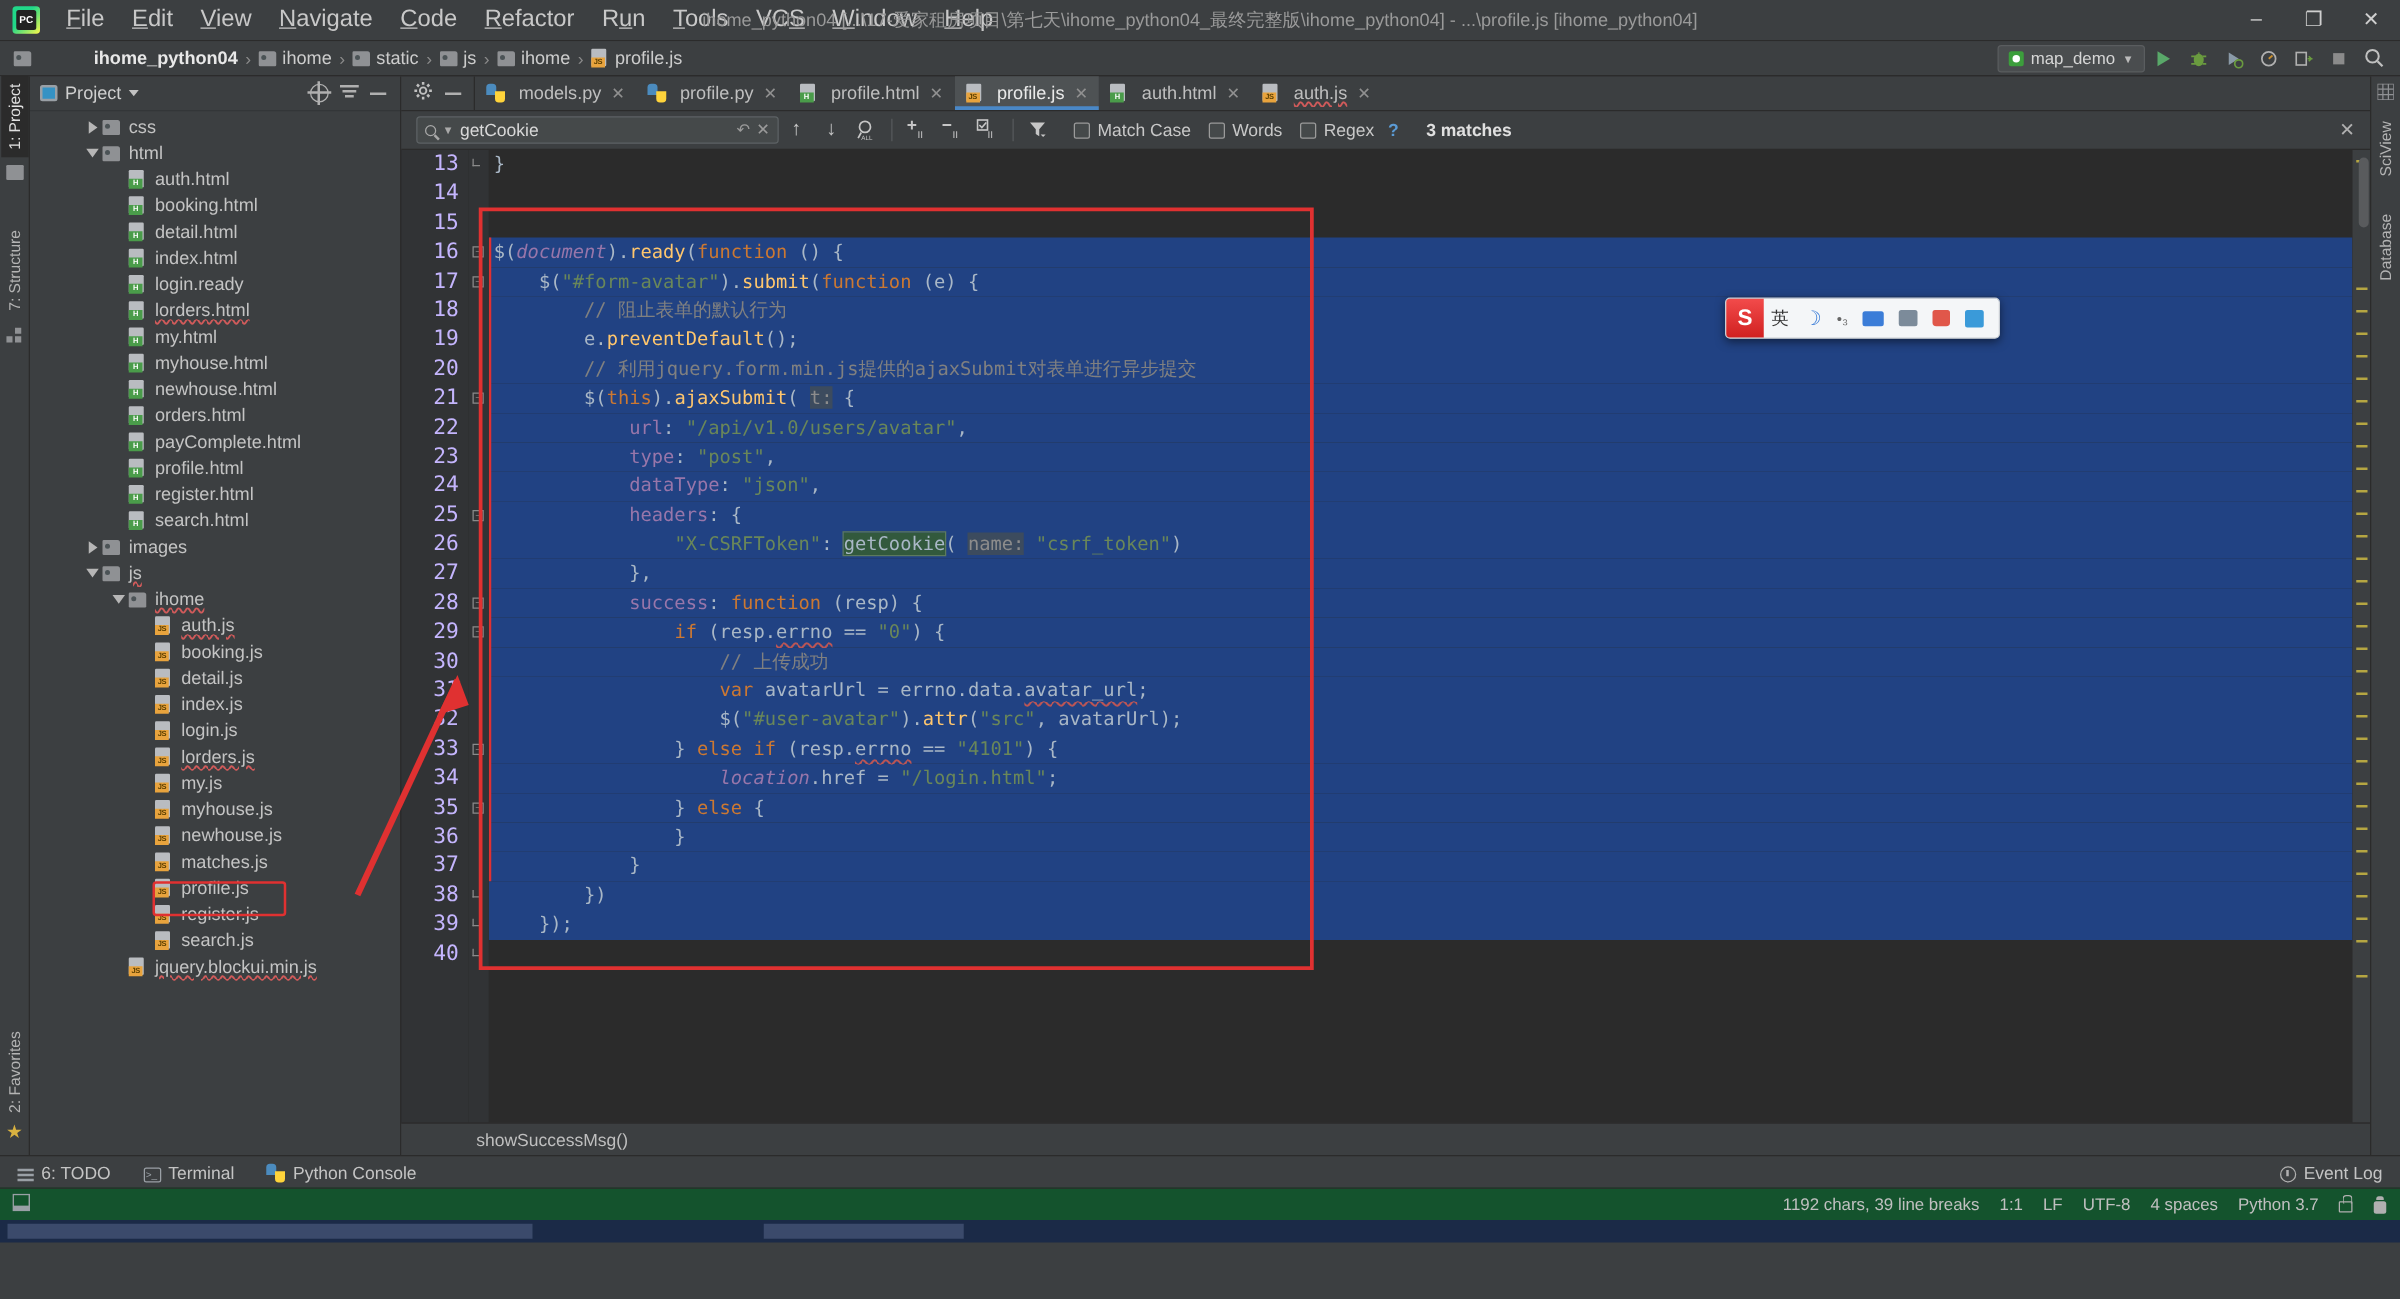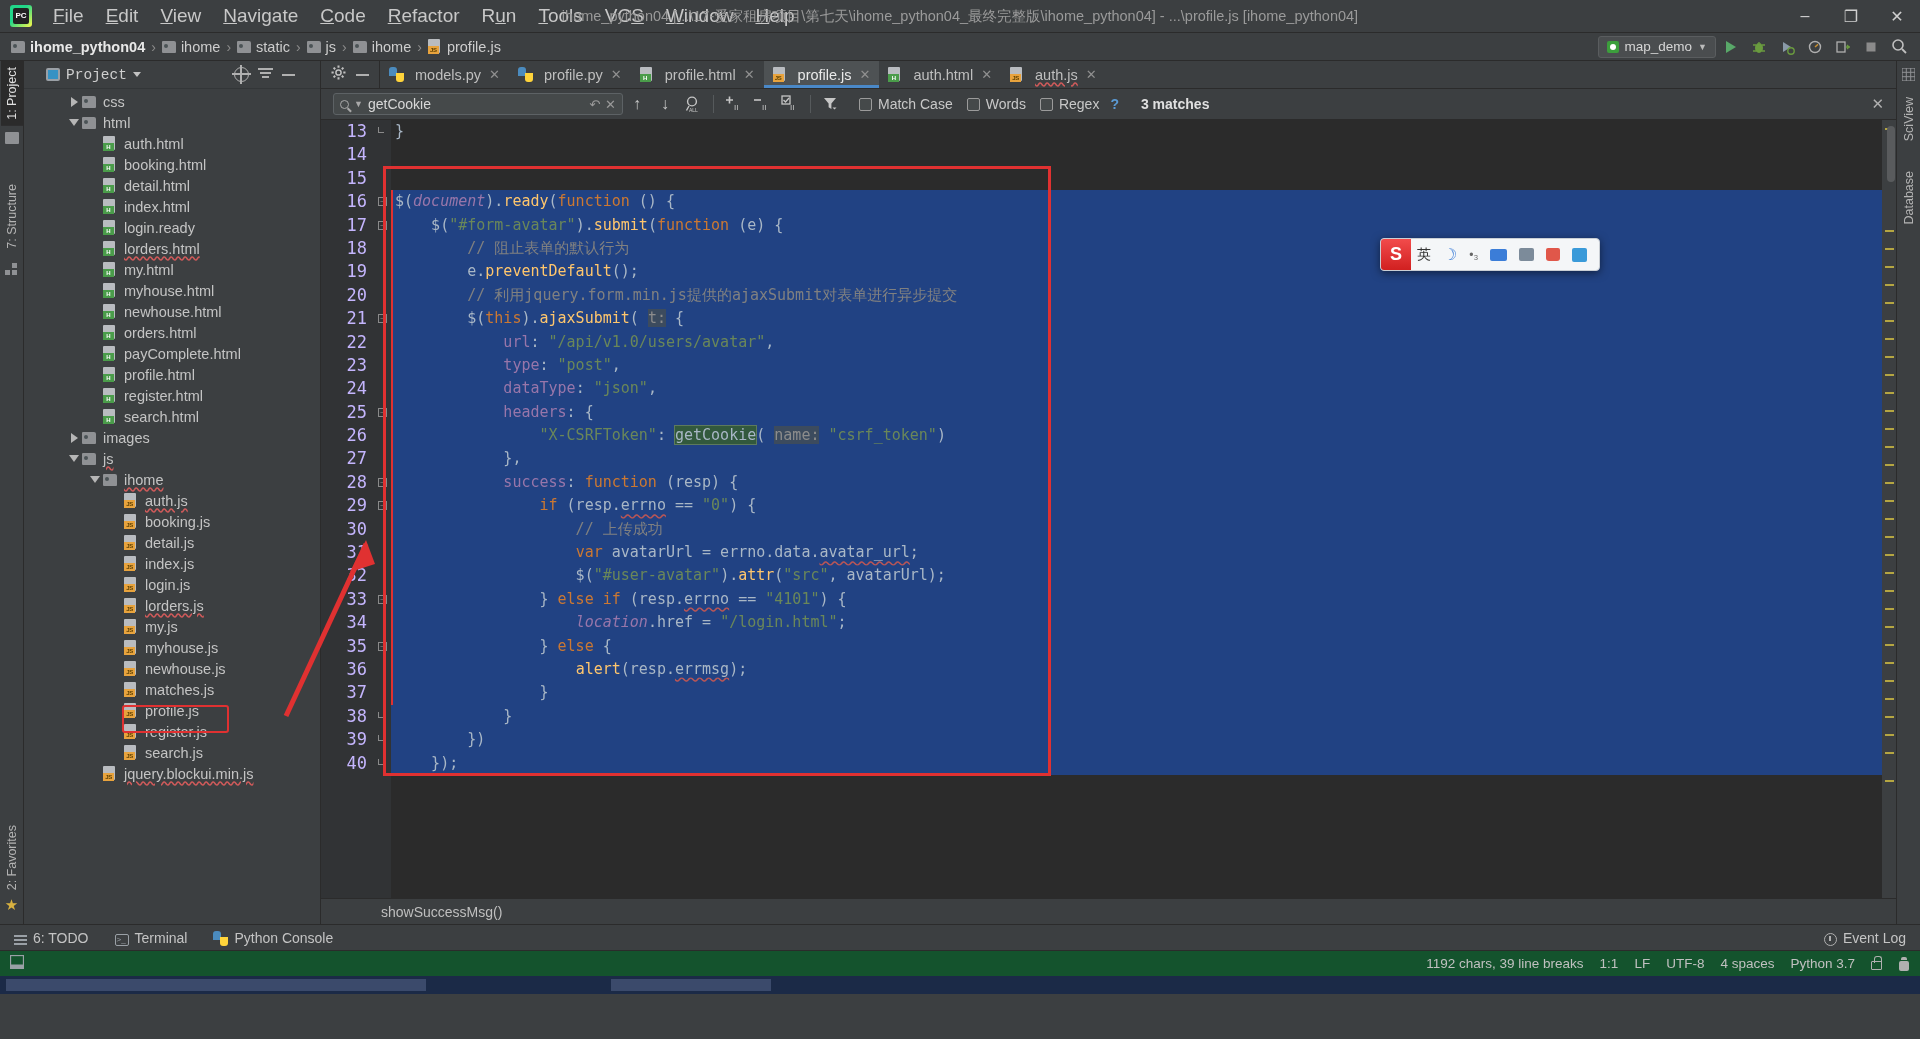--- a/index.html
+++ b/index.html
@@ -29,21 +29,21 @@
     color:#9a9a9a; pointer-events:none; white-space:nowrap;
   }
   .win-btns{ margin-left:auto; display:flex; align-items:center; z-index:3; }
   .win-btns .wb{ width:46px;height:32px; display:flex;align-items:center;justify-content:center;
     font-size:16px; color:#cfcfcf; }
 
   
   .navbar{ height:28px; background:#3c3f41; display:flex; align-items:center;
     padding-left:8px; border-bottom:1px solid #2b2b2b; position:relative;}
   .crumb{ display:flex; align-items:center; font-size:14.5px; color:#cdcdcd; padding:2px 3px;}
-  .crumb.bold{ font-weight:bold; color:#e8e8e8;}
+  .crumb.bold{ font-weight:bold; color:#e8e8e8;gap:45px;}
   .crumb-sep{ color:#8b8b8b; font-size:14px; margin:0 3px; }
   .ic{ display:inline-block; margin-right:5px; flex:none;}
   .ic-folder{ width:14px;height:12px;background:#8f9194;border-radius:1px 2px 1px 1px;position:relative;}
   .ic-folder:before{content:"";position:absolute;left:2px;top:3px;width:4px;height:4px;border-radius:50%;background:#4b5356;}
   .ic-js{ width:14px;height:15px;position:relative;}
   .ic-js .pg{position:absolute;left:0;top:0;width:12px;height:14px;background:#b9bcc0;border-radius:1px;}
   .ic-js .bdg{position:absolute;left:0;bottom:0;width:11px;height:8px;background:#e8a33d;color:#5d4000;
     font-size:6px;font-weight:bold;line-height:8px;text-align:center;letter-spacing:-.3px;}
   .ic-html{ width:14px;height:15px;position:relative;}
   .ic-html .pg{position:absolute;left:0;top:0;width:12px;height:14px;background:#b9bcc0;border-radius:1px;}
@@ -69,21 +69,21 @@
   .vstrip{ width:24px; background:#3c3f41; border-right:1px solid #2b2b2b;
     display:flex; flex-direction:column; align-items:center; position:relative;}
   .vtab{ writing-mode:vertical-rl; text-orientation:mixed; transform:rotate(180deg);
     font-size:12.5px; color:#b4b4b4; padding:6px 4px; white-space:nowrap;}
   .vtab.active{ background:#2b2b2b; color:#e0e0e0; }
   .vicon{ width:14px;height:12px;background:#8f9194;border-radius:1px;margin:6px 0;}
   .vstar{ color:#d8b140; font-size:15px; }
 
   
   .project{ width:297px; background:#3c3f41; border-right:1px solid #2b2b2b; display:flex; flex-direction:column;}
-  .proj-head{ height:28px; display:flex;align-items:center; padding:0 22px; gap:6px; border-bottom:1px solid #333638;font-family:Liberation Mono, monospace;}
+  .proj-head{ height:28px; display:flex;align-items:center; padding:0 8px; gap:6px; border-bottom:1px solid #333638;}
   .proj-head .sq{width:14px;height:13px;border:2px solid #9aa0a6;background:#3592c4;border-radius:2px;}
   .proj-title{font-size:14.5px;color:#cfcfcf;}
   .caret-dn{ width:0;height:0;border-style:solid;border-width:5px 4px 0 4px;border-color:#c2c2c2 transparent transparent transparent;}
   .proj-head-right{ margin-left:auto; display:flex; gap:9px; align-items:center; padding-right:3px;}
   .ic-target{width:15px;height:15px;border:1.6px solid #b0b0b0;border-radius:50%;position:relative;}
   .ic-target:before,.ic-target:after{content:"";position:absolute;background:#b0b0b0;}
   .ic-target:before{left:5px;top:-3px;width:1.6px;height:19px;}
   .ic-target:after{top:5px;left:-3px;height:1.6px;width:19px;}
   .ic-collapse{width:15px;height:13px;position:relative;}
   .ic-collapse i{position:absolute;left:0;height:1.6px;background:#b0b0b0;display:block;}
@@ -795,21 +795,20 @@
             <div class="cline sel"><span class="par">                </span><span class="str">"X-CSRFToken"</span><span class="par">: </span><span class="hl-occ">getCookie</span><span class="par">( </span><span class="hint">name:</span><span class="par"> </span><span class="str">"csrf_token"</span><span class="par">)</span></div>
             <div class="cline sel"><span class="par">            },</span></div>
             <div class="cline sel"><span class="prop">            success</span><span class="par">: </span><span class="kw">function</span><span class="par"> (resp) {</span></div>
             <div class="cline sel"><span class="par">                </span><span class="kw">if</span><span class="par"> (resp.</span><span class="err">errno</span><span class="par"> == </span><span class="str">"0"</span><span class="par">) {</span></div>
             <div class="cline sel"><span class="cmt">                    // 上传成功</span></div>
             <div class="cline sel"><span class="par">                    </span><span class="kw">var</span><span class="par"> avatarUrl = errno.data.</span><span class="err">avatar_url</span><span class="par">;</span></div>
             <div class="cline sel"><span class="par">                    $(</span><span class="str">"#user-avatar"</span><span class="par">).</span><span class="fn">attr</span><span class="par">(</span><span class="str">"src"</span><span class="par">, avatarUrl);</span></div>
             <div class="cline sel"><span class="par">                } </span><span class="kw">else if</span><span class="par"> (resp.</span><span class="err">errno</span><span class="par"> == </span><span class="str">"4101"</span><span class="par">) {</span></div>
             <div class="cline sel"><span class="par">                    </span><span class="doc">location</span><span class="par">.href = </span><span class="str">"/login.html"</span><span class="par">;</span></div>
             <div class="cline sel"><span class="par">                } </span><span class="kw">else</span><span class="par"> {</span></div>
-            <div class="cline sel"><span class="par">                    </span><span class="fn">alert</span><span class="par">(resp.</span><span class="err">errmsg</span><span class="par">);</span></div>
             <div class="cline sel"><span class="par">                }</span></div>
             <div class="cline sel"><span class="par">            }</span></div>
             <div class="cline sel"><span class="par">        })</span></div>
             <div class="cline sel"><span class="par">    });</span></div>
             <div class="redline" style="top: 70.2px; height: 514.8px; left: 0px;"></div>
           </div>
         <div class="anastrip">
           <div class="amark" style="top:8px;"></div>
           <div class="amark" style="top:110px;"></div>
           <div class="amark" style="top:128px;"></div>

